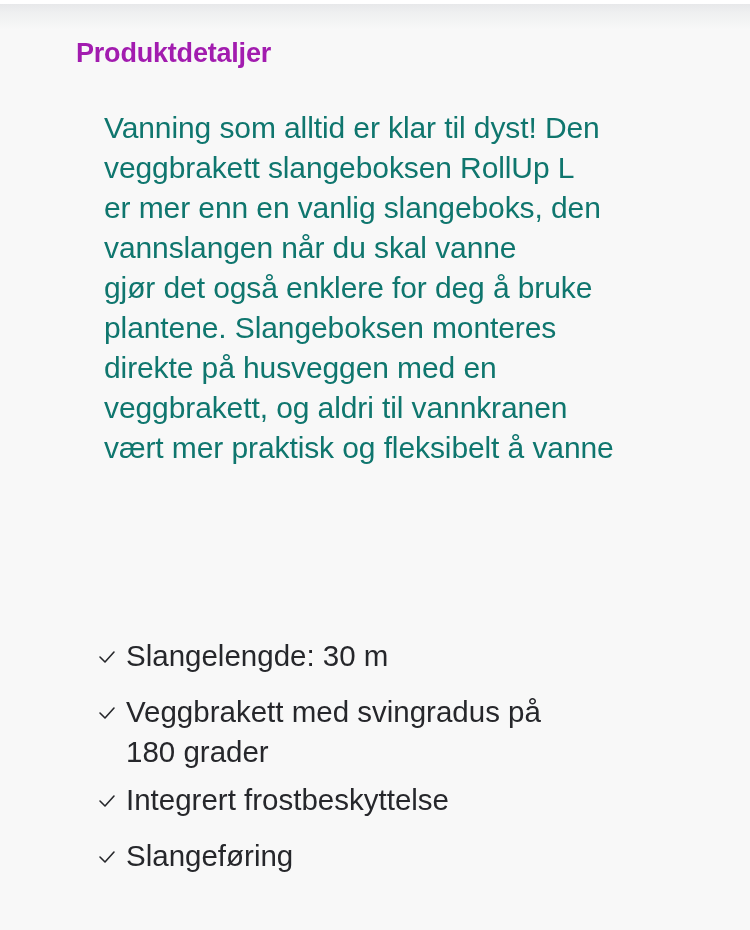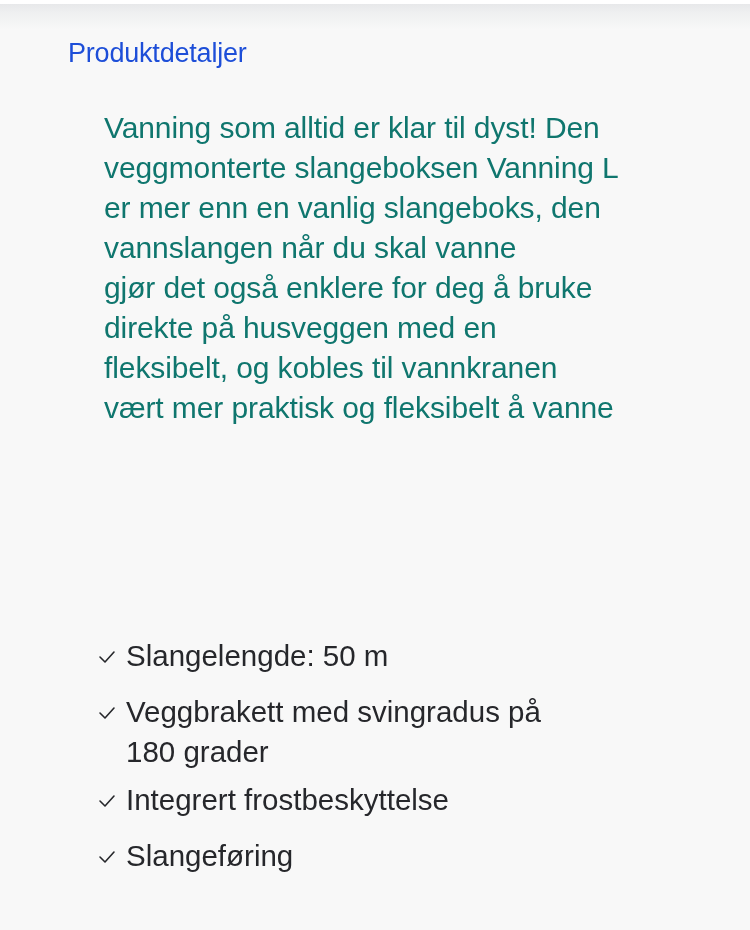--- a/index.html
+++ b/index.html
@@ -12,23 +12,23 @@
     }
     .top-shadow {
       position: absolute; left: 0; top: 0; width: 750px; height: 30px;
       background: linear-gradient(to bottom, #e4e5e7 0%, #eeeff0 40%, #f8f8f8 100%);
     }
     .top-shadow::before {
       content: ""; position: absolute; left: 0; top: 0; width: 750px; height: 4px;
       background: #ffffff;
     }
     .title {
-      position: absolute; left: 68px; top: 38px;
-      font-size: 27px; font-weight: normal; letter-spacing: -0.2px;
-      color: #1d4ed8;
+      position: absolute; left: 76px; top: 38px;
+      font-size: 27px; font-weight: bold; letter-spacing: -0.2px;
+      color: #a21caf;
     }
     .desc {
       position: absolute; left: 80px; top: 108px; width: 600px;
       font-size: 30px; line-height: 40px; color: #0f766e;
       letter-spacing: -0.1px;
       margin-left: 24px;
     }
     .desc .ln { display: block; white-space: nowrap; }
     .features {
       position: absolute; left: 96px; top: 636px; width: 600px;
@@ -47,35 +47,36 @@
   </style>
 </head>
 <body>
 
 <div class="top-shadow"></div>
 
 <h2 class="title" style="margin:0;">Produktdetaljer</h2>
 
 <div class="desc">
   <span class="ln">Vanning som alltid er klar til dyst! Den</span>
-  <span class="ln">veggmonterte slangeboksen Vanning L</span>
+  <span class="ln">veggbrakett slangeboksen RollUp L</span>
   <span class="ln">er mer enn en vanlig slangeboks, den</span>
   <span class="ln">vannslangen når du skal vanne</span>
   <span class="ln">gjør det også enklere for deg å bruke</span>
+  <span class="ln">plantene. Slangeboksen monteres</span>
   <span class="ln">direkte på husveggen med en</span>
-  <span class="ln">fleksibelt, og kobles til vannkranen</span>
+  <span class="ln">veggbrakett, og aldri til vannkranen</span>
   <span class="ln">vært mer praktisk og fleksibelt å vanne</span>
 </div>
 
 <ul class="features">
   <li class="feature">
     <svg class="check" viewBox="0 0 18 14">
         <path d="M2 7 L7 12 L16 2" fill="none" stroke="#26272b" stroke-width="1.6" stroke-linecap="round" stroke-linejoin="round"></path>
       </svg>
-    <span class="ln">Slangelengde: 50 m</span>
+    <span class="ln">Slangelengde: 30 m</span>
   </li>
   <li class="feature multi">
     <svg class="check" viewBox="0 0 18 14">
         <path d="M2 7 L7 12 L16 2" fill="none" stroke="#26272b" stroke-width="1.6" stroke-linecap="round" stroke-linejoin="round"></path>
       </svg>
     <span class="ln">Veggbrakett med svingradus på</span>
     <span class="ln">180 grader</span>
   </li>
   <li class="feature">
     <svg class="check" viewBox="0 0 18 14">

